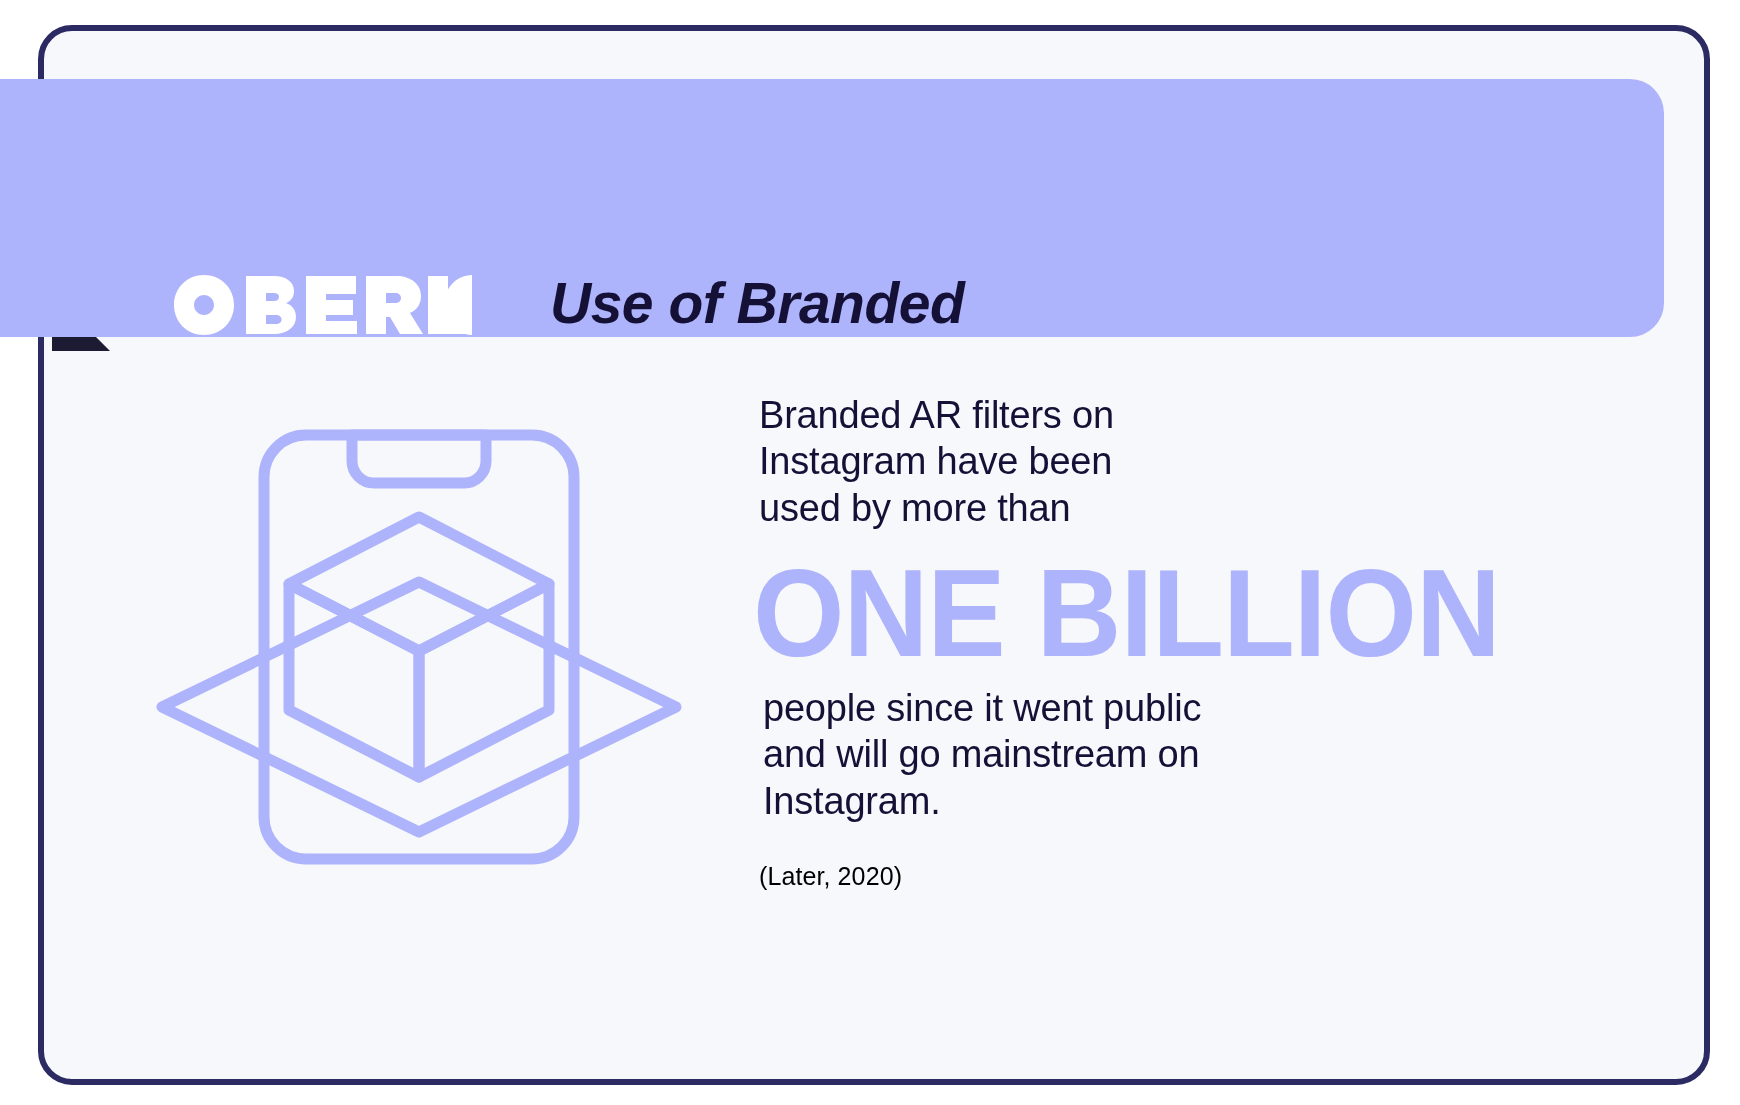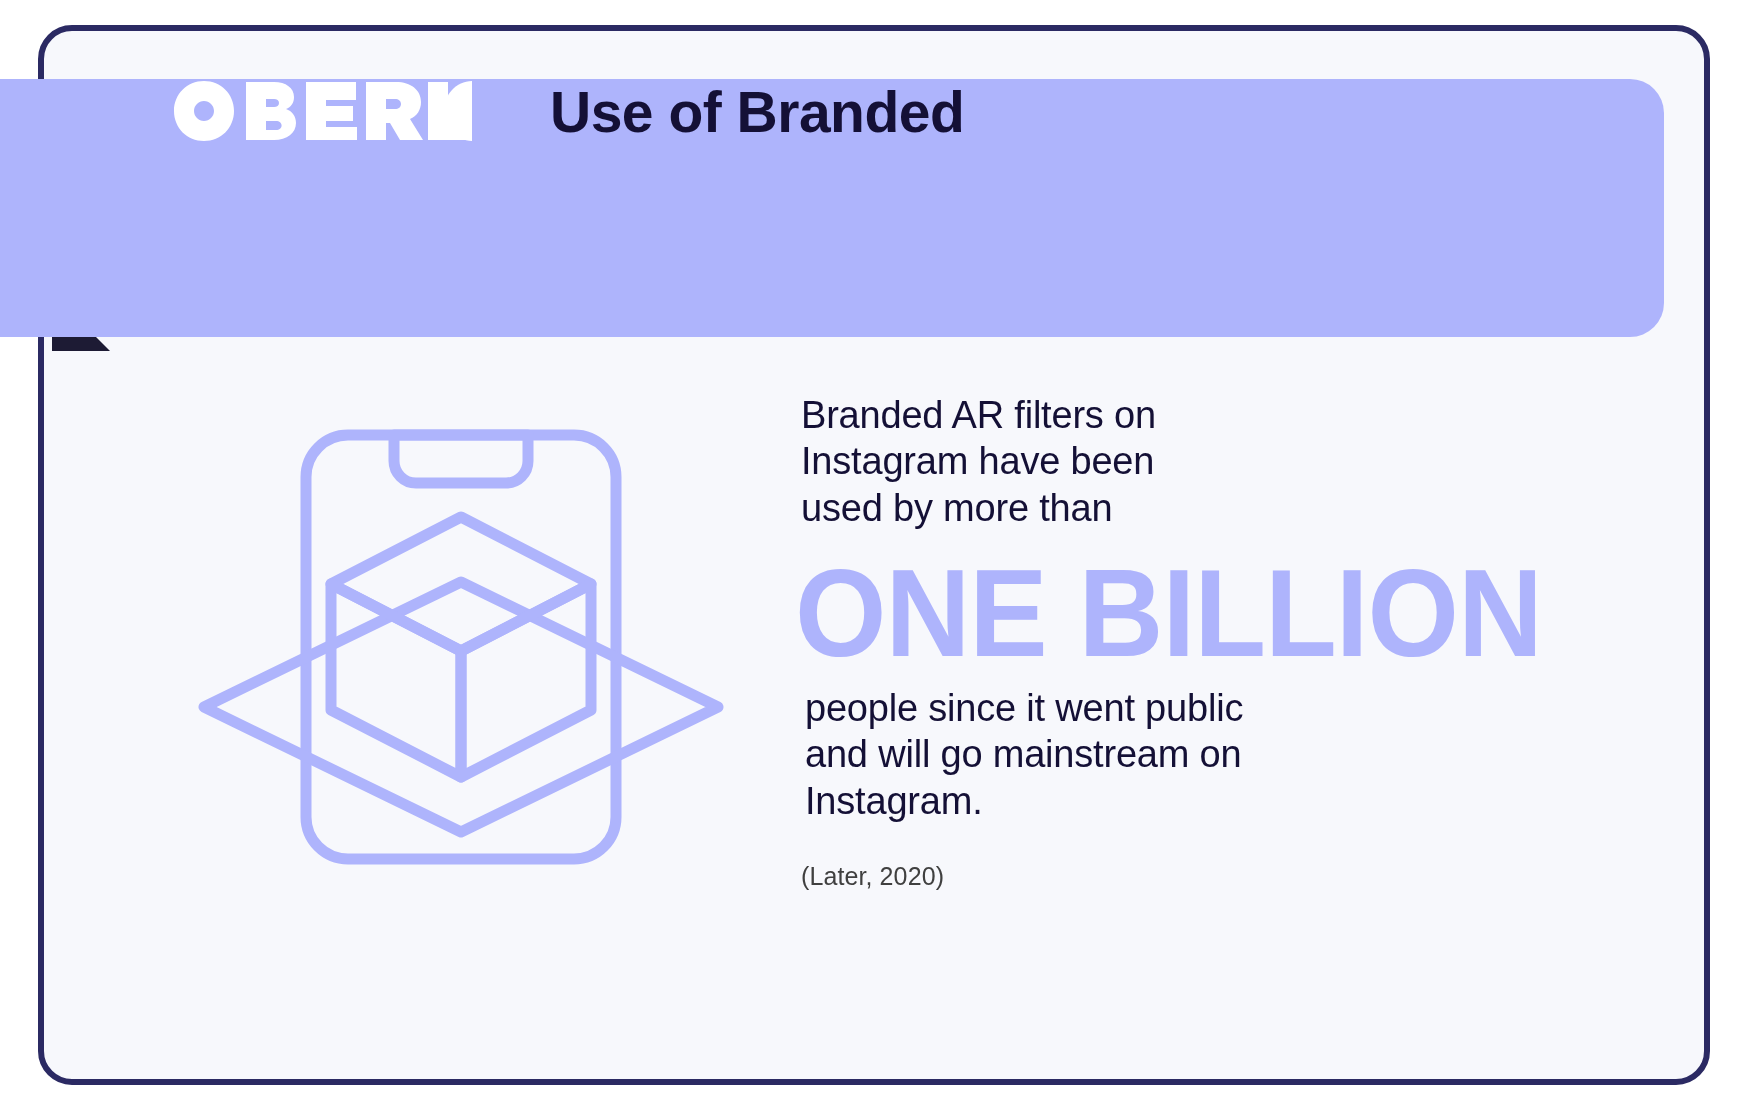--- a/index.html
+++ b/index.html
@@ -51,21 +51,22 @@
     border-radius: 0 34px 34px 0;
     z-index: 3;
   }
   #header-inner {
     position: absolute;
     left: 60px;
     top: 0;
     right: 0;
     bottom: 0;
     display: flex;
-    align-items: flex-start;
+    align-items: flex-end;
+    font-style: italic;
   }
 
   
   #brand-logo {
     margin-left: 128px;
     width: 300px;
     flex: none;
     display: flex;
     align-items: center;
   }
@@ -92,21 +93,20 @@
 
   
   #card-body {
     position: absolute;
     left: 0;
     top: 306px;
     right: 0;
     bottom: 0;
     display: flex;
     align-items: flex-start;
-    padding-left: 42px;
   }
 
   
   #ar-illustration {
     margin-left: 110px;
     margin-top: 40px;
     flex: none;
   }
   #ar-illustration svg { display: block; }
 
@@ -144,21 +144,21 @@
     font-weight: 400;
     letter-spacing: -0.2px;
     margin: 4px;
     white-space: pre-line;
   }
   #source-citation {
     display: block;
     margin-top: 38px;
     font-size: 25px;
     font-weight: 400;
-    color: #404040;
+    color: #000000;
     letter-spacing: 0.1px;
   }
 </style>
 </head>
 <body>
 
 <div id="infographic-card">
 
   <div id="ribbon-tail"></div>
 

